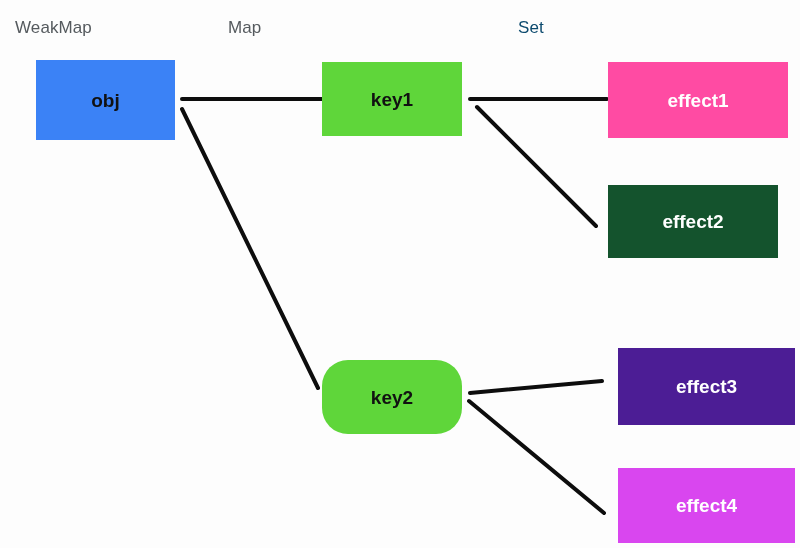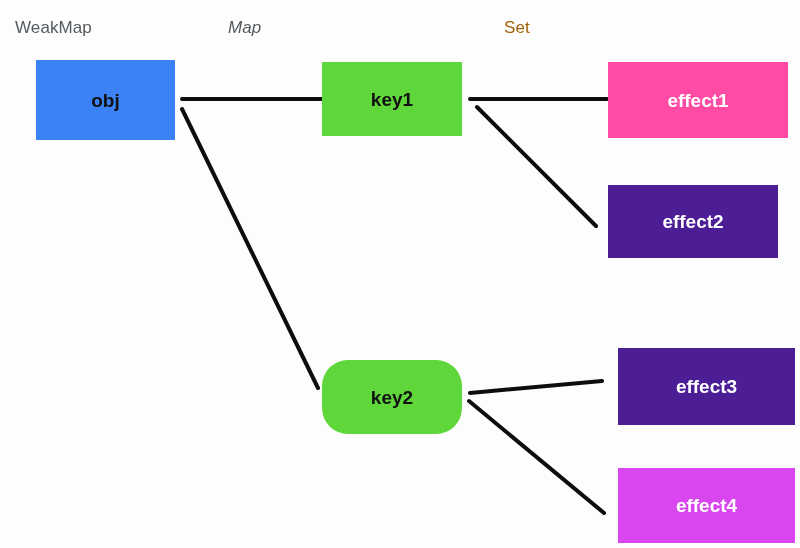--- a/index.html
+++ b/index.html
@@ -74,37 +74,37 @@
         <line x1="182" y1="109" x2="318" y2="388" stroke="#0d0d0d" stroke-width="4"></line>
         <line x1="470" y1="99" x2="607" y2="99" stroke="#0d0d0d" stroke-width="4"></line>
         <line x1="477" y1="107" x2="596" y2="226" stroke="#0d0d0d" stroke-width="4"></line>
         <line x1="470" y1="393" x2="602" y2="381" stroke="#0d0d0d" stroke-width="4"></line>
         <line x1="469" y1="401" x2="604" y2="513" stroke="#0d0d0d" stroke-width="4"></line>
       </g>
   </svg>
 
   <div id="label-layer">
       <div class="col-label" style="left: 15px; top: 18px; color: rgb(85, 90, 94);">WeakMap</div>
-      <div class="col-label" style="left: 228px; top: 18px; color: rgb(85, 90, 94); font-style: italic;">Map</div>
-      <div class="col-label" style="left: 504px; top: 18px; color: #a16207;">Set</div>
+      <div class="col-label" style="left: 228px; top: 18px; color: rgb(85, 90, 94);">Map</div>
+      <div class="col-label" style="left: 518px; top: 18px; color: #0c4a6e;">Set</div>
     </div>
   <div id="node-layer">
       <div class="node weakmap" style="left: 36px; top: 60px; width: 139px; height: 80px; background: #3b82f6; color: rgb(17, 17, 17);">
         <span>obj</span>
       </div>
       <div class="node map" style="left: 322px; top: 62px; width: 140px; height: 74px; background: rgb(95, 214, 58); color: rgb(17, 17, 17); text-align: right;">
         <span>key1</span>
       </div>
       <div class="node map" style="left: 322px; top: 360px; width: 140px; height: 74px; background: rgb(95, 214, 58); color: rgb(17, 17, 17); border-radius: 26px;">
         <span>key2</span>
       </div>
       <div class="node set" style="left: 608px; top: 62px; width: 180px; height: 76px; background: rgb(255, 75, 163); color: rgb(255, 255, 255);">
         <span>effect1</span>
       </div>
-      <div class="node set" style="left: 608px; top: 185px; width: 170px; height: 73px; background: #4c1d95; color: rgb(255, 255, 255);">
+      <div class="node set" style="left: 608px; top: 185px; width: 170px; height: 73px; background: #14532d; color: rgb(255, 255, 255);">
         <span>effect2</span>
       </div>
       <div class="node set" style="left: 618px; top: 348px; width: 177px; height: 77px; background: #4c1d95; color: rgb(255, 255, 255);">
         <span>effect3</span>
       </div>
       <div class="node set" style="left: 618px; top: 468px; width: 177px; height: 75px; background: #d946ef; color: rgb(255, 255, 255);">
         <span>effect4</span>
       </div>
     </div>
 

